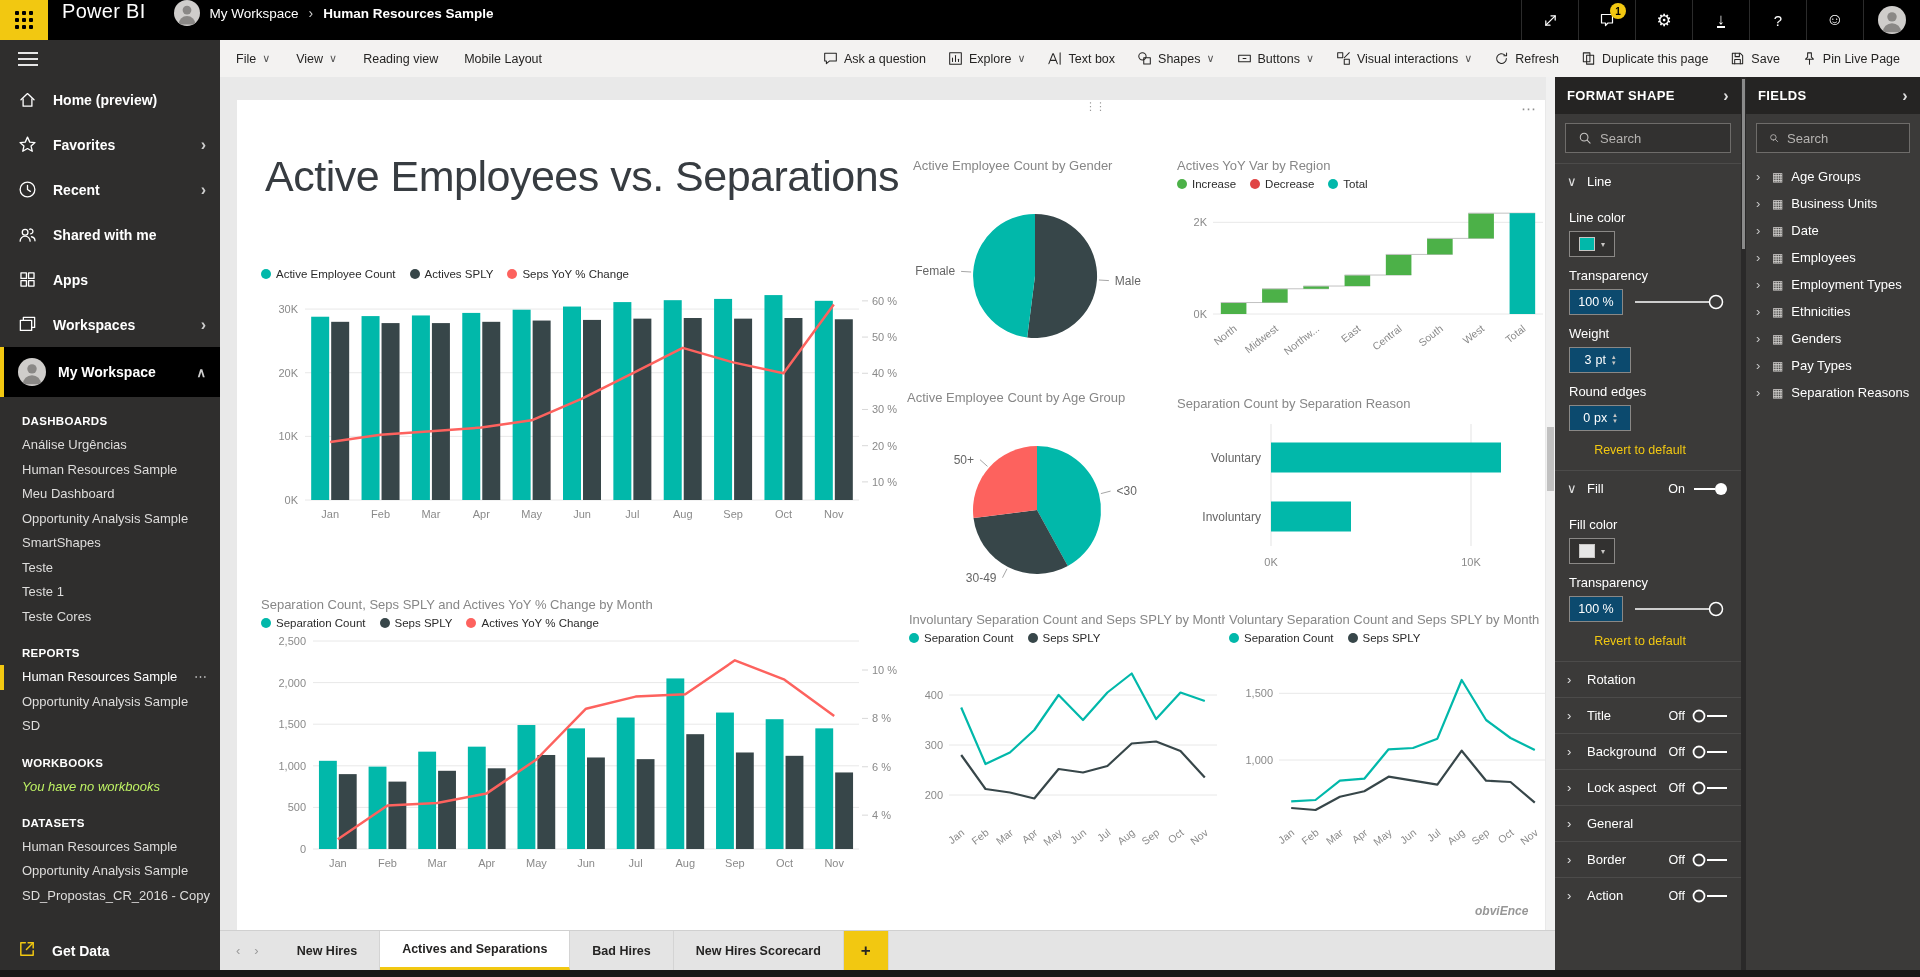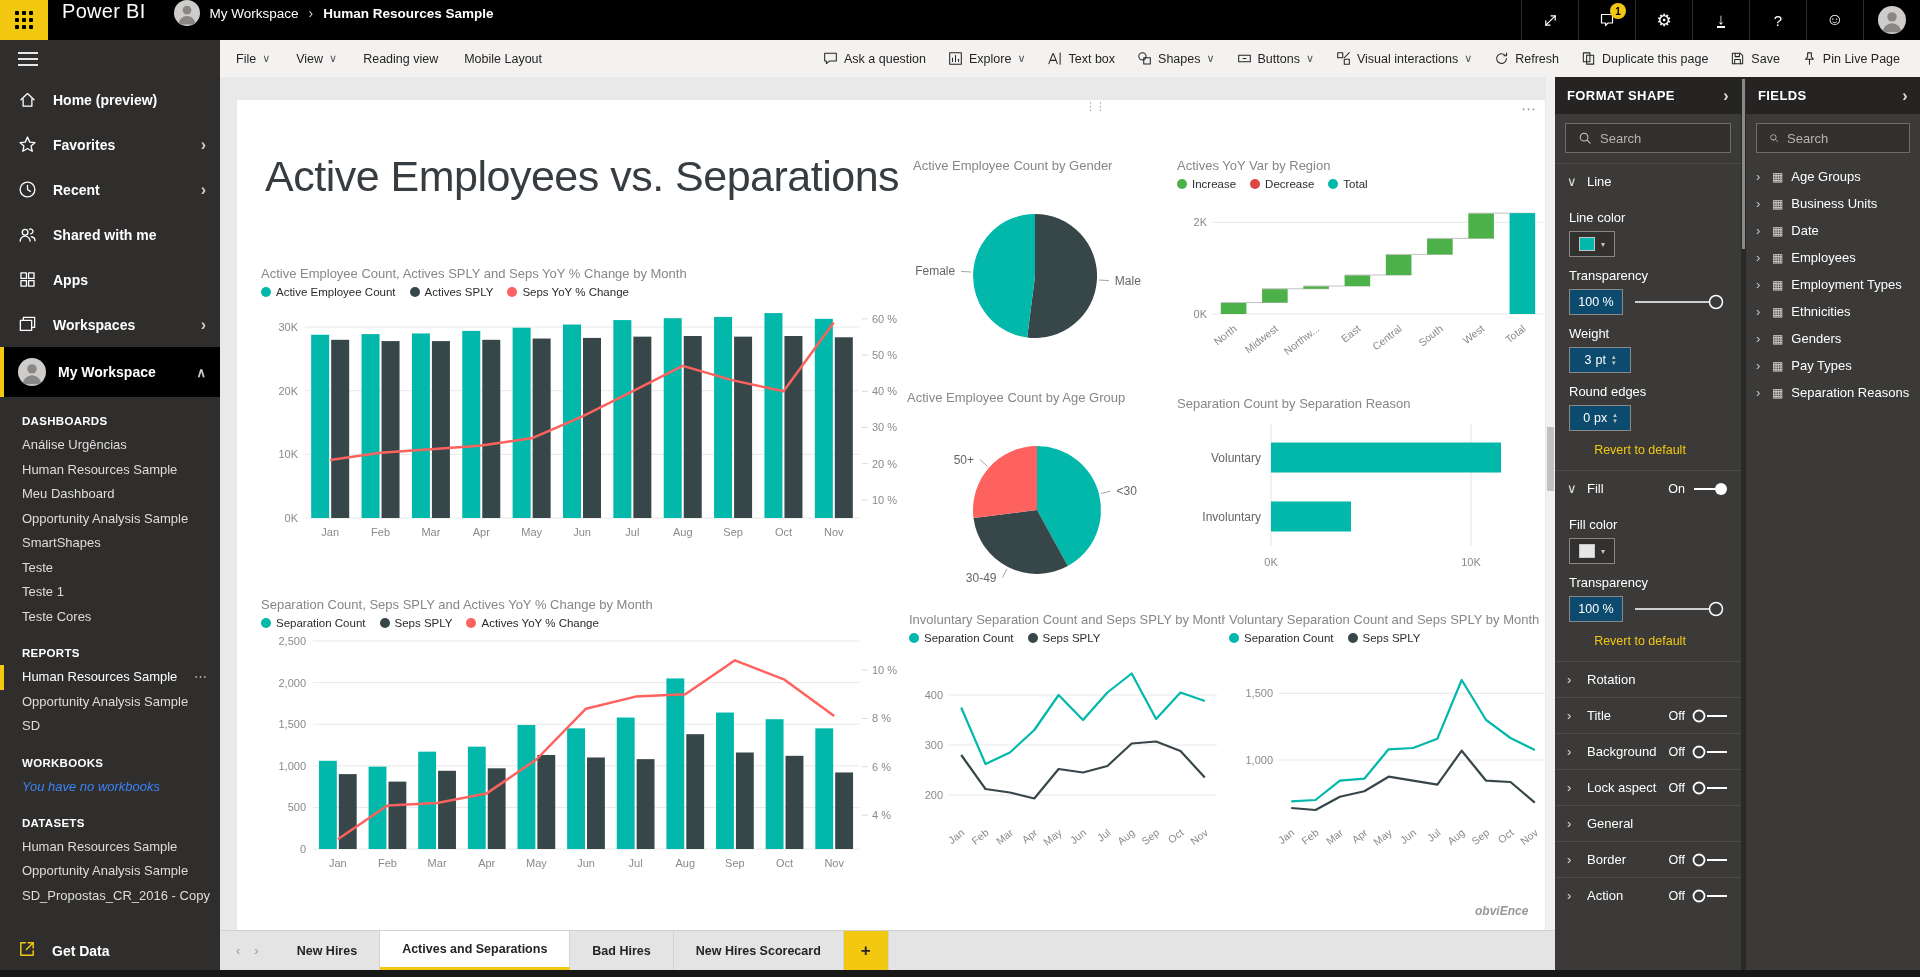--- a/index.html
+++ b/index.html
@@ -35,21 +35,21 @@
   .burger .b i { display:block; height:2px; background:#e6e6e6; margin:4px 0; }
   .nav-item { height:45px; display:flex; align-items:center; gap:16px; padding:0 14px 0 18px; font-size:14px; font-weight:bold; cursor:pointer; }
   .nav-item .chev { margin-left:auto; color:#cfcfcf; font-size:16px; }
   .ws-item { height:50px; display:flex; align-items:center; gap:12px; padding:0 14px; background:#000; border-left:4px solid #F2C811; font-size:14px; font-weight:bold; cursor:pointer; }
   .ws-item .chev { margin-left:auto; color:#cfcfcf; font-size:13px; }
   .side-section { margin-top:13px; }
   .side-title { padding-left:22px; font-size:11.5px; font-weight:bold; letter-spacing:.3px; line-height:23px; }
   .side-it { position:relative; padding-left:22px; font-size:13px; line-height:24.5px; color:#dedddc; white-space:nowrap; overflow:hidden; cursor:pointer; display:flex; align-items:center; }
   .side-it.sel { border-left:4px solid #F2C811; padding-left:18px; color:#fff; }
   .side-it .more { margin-left:auto; margin-right:12px; color:#cfcfcf; letter-spacing:1px; }
-  .side-empty { padding-left:22px; font-size:13px; font-style:italic; color:#3b82f6; line-height:24px; }
+  .side-empty { padding-left:22px; font-size:13px; font-style:italic; color:#bef264; line-height:24px; }
   .getdata { position:absolute; left:18px; bottom:16px; display:flex; align-items:center; gap:16px; font-size:14px; font-weight:bold; cursor:pointer; }
 
   
   .canvas { position:fixed; left:220px; top:77px; width:1335px; bottom:7px; background:#e9e9e9; }
   .page { position:absolute; left:17px; top:23px; width:1308px; height:830px; background:#fff; }
   .page-title { position:absolute; left:28px; top:52px; font-size:43px; font-weight:300; color:#373c41; letter-spacing:-.5px; }
   .page-grip { position:absolute; left:848px; top:0px; color:#9a9a9a; font-size:11px; letter-spacing:-1px; }
   .page-more { position:absolute; right:8px; top:0px; color:#8f8f8f; font-size:15px; letter-spacing:1px; cursor:pointer; }
   .watermark { position:absolute; left:1238px; top:804px; font-size:12px; font-weight:bold; font-style:italic; color:#979797; }
   .chart { position:absolute; }
@@ -390,21 +390,21 @@
     <span>Get Data</span>
   </div>
 </div>
 
 <div class="canvas">
   <div class="page" id="report-page">
     <div class="page-grip">⋮⋮</div>
     <div class="page-more">⋯</div>
     <div class="page-title">Active Employees vs. Separations</div>
     <div class="watermark">obviEnce</div>
-  <div class="chart" style="left: 24px; top: 166px; width: 652px;"><div class="vtitle">Active Employee Count, Actives SPLY and Seps YoY % Change by Month</div><div class="legend">
+  <div class="chart" style="left: 24px; top: 166px; width: 652px;"><div class="legend">
           <span class="lg">
             <i style="background: rgb(1, 184, 170);"></i>
             <span>Active Employee Count</span>
           </span>
           <span class="lg">
             <i style="background: rgb(55, 70, 73);"></i>
             <span>Actives SPLY</span>
           </span>
           <span class="lg">
             <i style="background: rgb(253, 98, 94);"></i>

